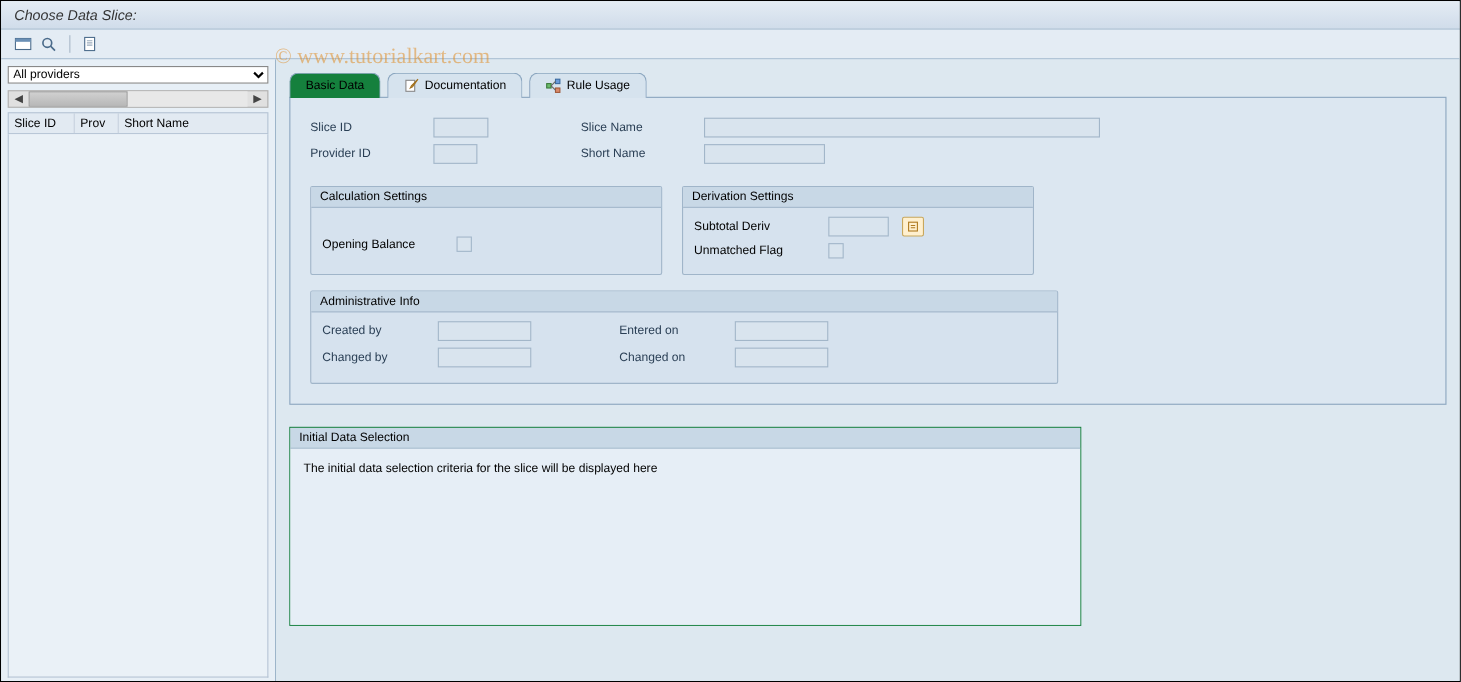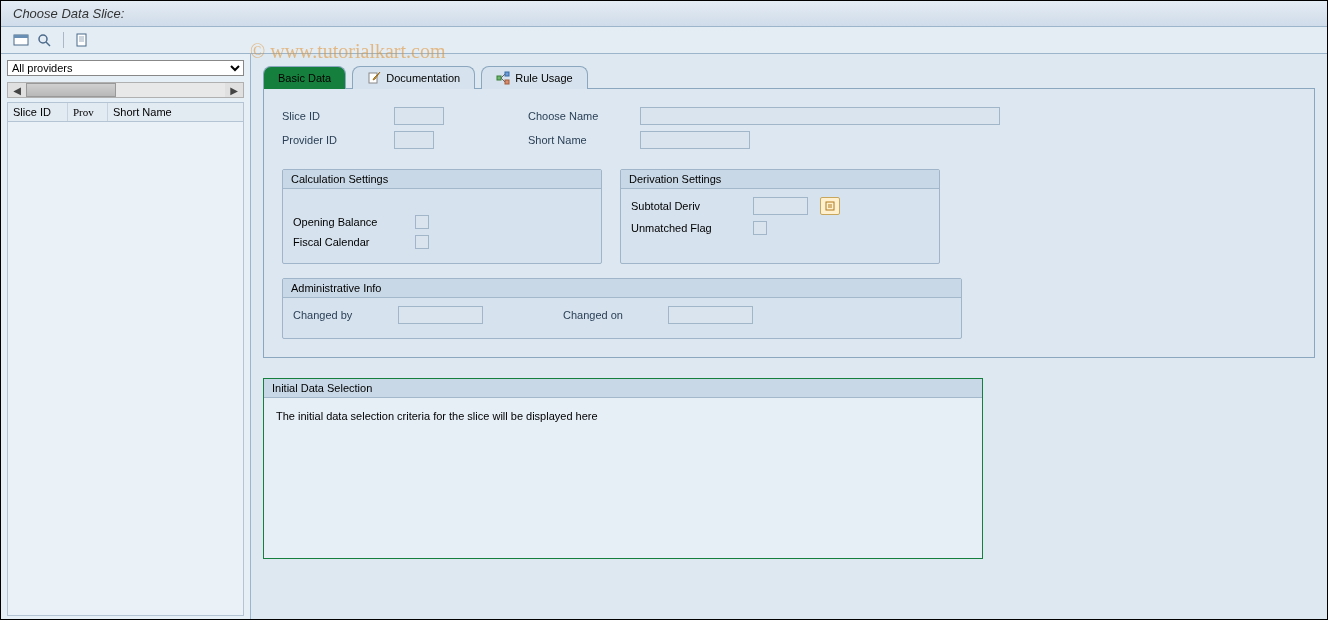--- a/index.html
+++ b/index.html
@@ -13,21 +13,21 @@
     .left-panel { width: 250px; background: #e7eff6; border-right: 1px solid #9db5ca; display: flex; flex-direction: column; }
     .provider-select { margin: 6px; }
     .provider-select select { width: 100%; font-size: 11px; border: 1px solid #888; background: #fff; }
     .scrollbar-row { display: flex; align-items: center; margin: 0 6px 4px 6px; background: #e0e0e0; border: 1px solid #b0b0b0; height: 16px; }
     .scroll-arrow { width: 18px; height: 14px; display: flex; align-items: center; justify-content: center; font-size: 10px; color: #444; cursor: pointer; }
     .scroll-track { flex: 1; background: #e8e8e8; height: 14px; position: relative; }
     .scroll-thumb { position: absolute; left: 0; top: 0; width: 90px; height: 14px; background: linear-gradient(#d0d0d0,#b8b8b8); border: 1px solid #999; }
     .grid-header { display: flex; margin: 0 6px; border: 1px solid #b5c4d4; background: #e2eaf2; }
     .grid-header div { padding: 3px 5px; border-right: 1px solid #c6d2de; }
     .gh1 { width: 60px; }
-    .gh2 { width: 40px; font-family: Liberation Serif, serif; }
+    .gh2 { width: 40px; }
     .gh3 { flex: 1; border-right: none !important; }
     .grid-body { flex: 1; margin: 0 6px 6px 6px; border: 1px solid #b5c4d4; border-top: none; background: #eaf1f7; }
     .right-panel { flex: 1; background: #dde8f0; padding: 12px; overflow: auto; }
     .tabs { display: flex; gap: 6px; margin-bottom: 0; }
     .tab { border: 1px solid #8ba6bf; border-bottom: none; border-radius: 8px 8px 0 0; padding: 4px 14px; background: #d6e3ee; display: flex; align-items: center; gap: 5px; cursor: pointer; }
     .tab.active { background: #15803d; justify-content: flex-end; }
     .tab-icon { width: 14px; height: 14px; display:inline-flex; align-items:center; justify-content:center; }
     .tab-content { border: 1px solid #8ba6bf; background: #dce7f1; padding: 18px; margin-top: -1px; }
     .form-row { display: flex; align-items: center; gap: 12px; margin-bottom: 6px; }
     .lbl { min-width: 100px; color: #2a3f55; }
@@ -137,43 +137,39 @@
         <span>Rule Usage</span>
       </div>
     </div>
 
     <div class="tab-content">
 
       <div class="form-row">
         <span class="lbl">Slice ID</span>
         <input class="field field-sm" value="" style="">
         <span class="col-gap"></span>
-        <span class="lbl">Choose Name</span>
+        <span class="lbl">Slice Name</span>
         <input class="field field-lg" value="" style="">
       </div>
 
       <div class="form-row">
         <span class="lbl">Provider ID</span>
         <input class="field" style="width: 40px;" value="">
         <span class="col-gap" style="width:70px"></span>
         <span class="lbl">Short Name</span>
         <input class="field field-md" value="" style="">
       </div>
 
       <div class="row2">
         <div class="groupbox half" style="max-width:320px">
           <div class="groupbox-title">Calculation Settings</div>
           <div class="groupbox-body">
             <div style="height:18px"></div>
             <div class="form-row">
               <span class="lbl-wide">Opening Balance</span>
-              <span class="chk"></span>
-            </div>
-            <div class="form-row">
-              <span class="lbl-wide">Fiscal Calendar</span>
               <span class="chk"></span>
             </div>
           </div>
         </div>
 
         <div class="groupbox half" style="max-width:320px;margin-left:18px">
           <div class="groupbox-title">Derivation Settings</div>
           <div class="groupbox-body">
             <div class="form-row">
               <span class="lbl-wide">Subtotal Deriv</span>
@@ -192,20 +188,30 @@
             </div>
           </div>
         </div>
       </div>
 
       <div class="groupbox" style="max-width:680px">
         <div class="groupbox-title">Administrative Info</div>
         <div class="groupbox-body">
           <div class="admin-row">
             <div class="admin-pair">
+              <span class="lbl">Created by</span>
+              <input class="field" style="width: 85px;" value="">
+            </div>
+            <div class="admin-pair">
+              <span class="lbl">Entered on</span>
+              <input class="field" style="width: 85px;" value="">
+            </div>
+          </div>
+          <div class="admin-row">
+            <div class="admin-pair">
               <span class="lbl">Changed by</span>
               <input class="field" style="width: 85px;" value="">
             </div>
             <div class="admin-pair">
               <span class="lbl">Changed on</span>
               <input class="field" style="width: 85px;" value="">
             </div>
           </div>
         </div>
       </div>

